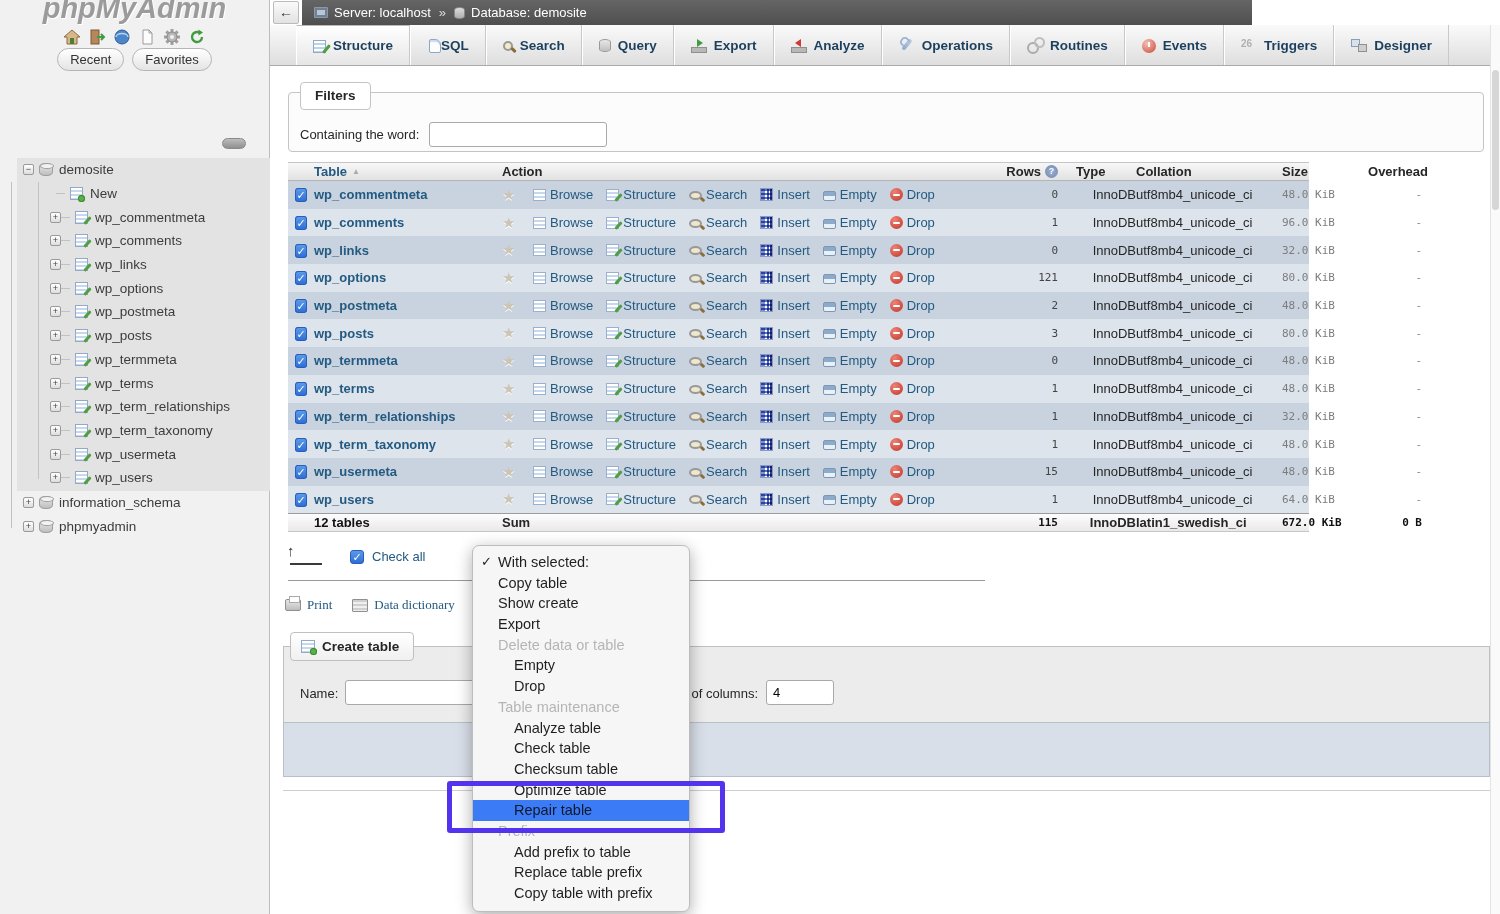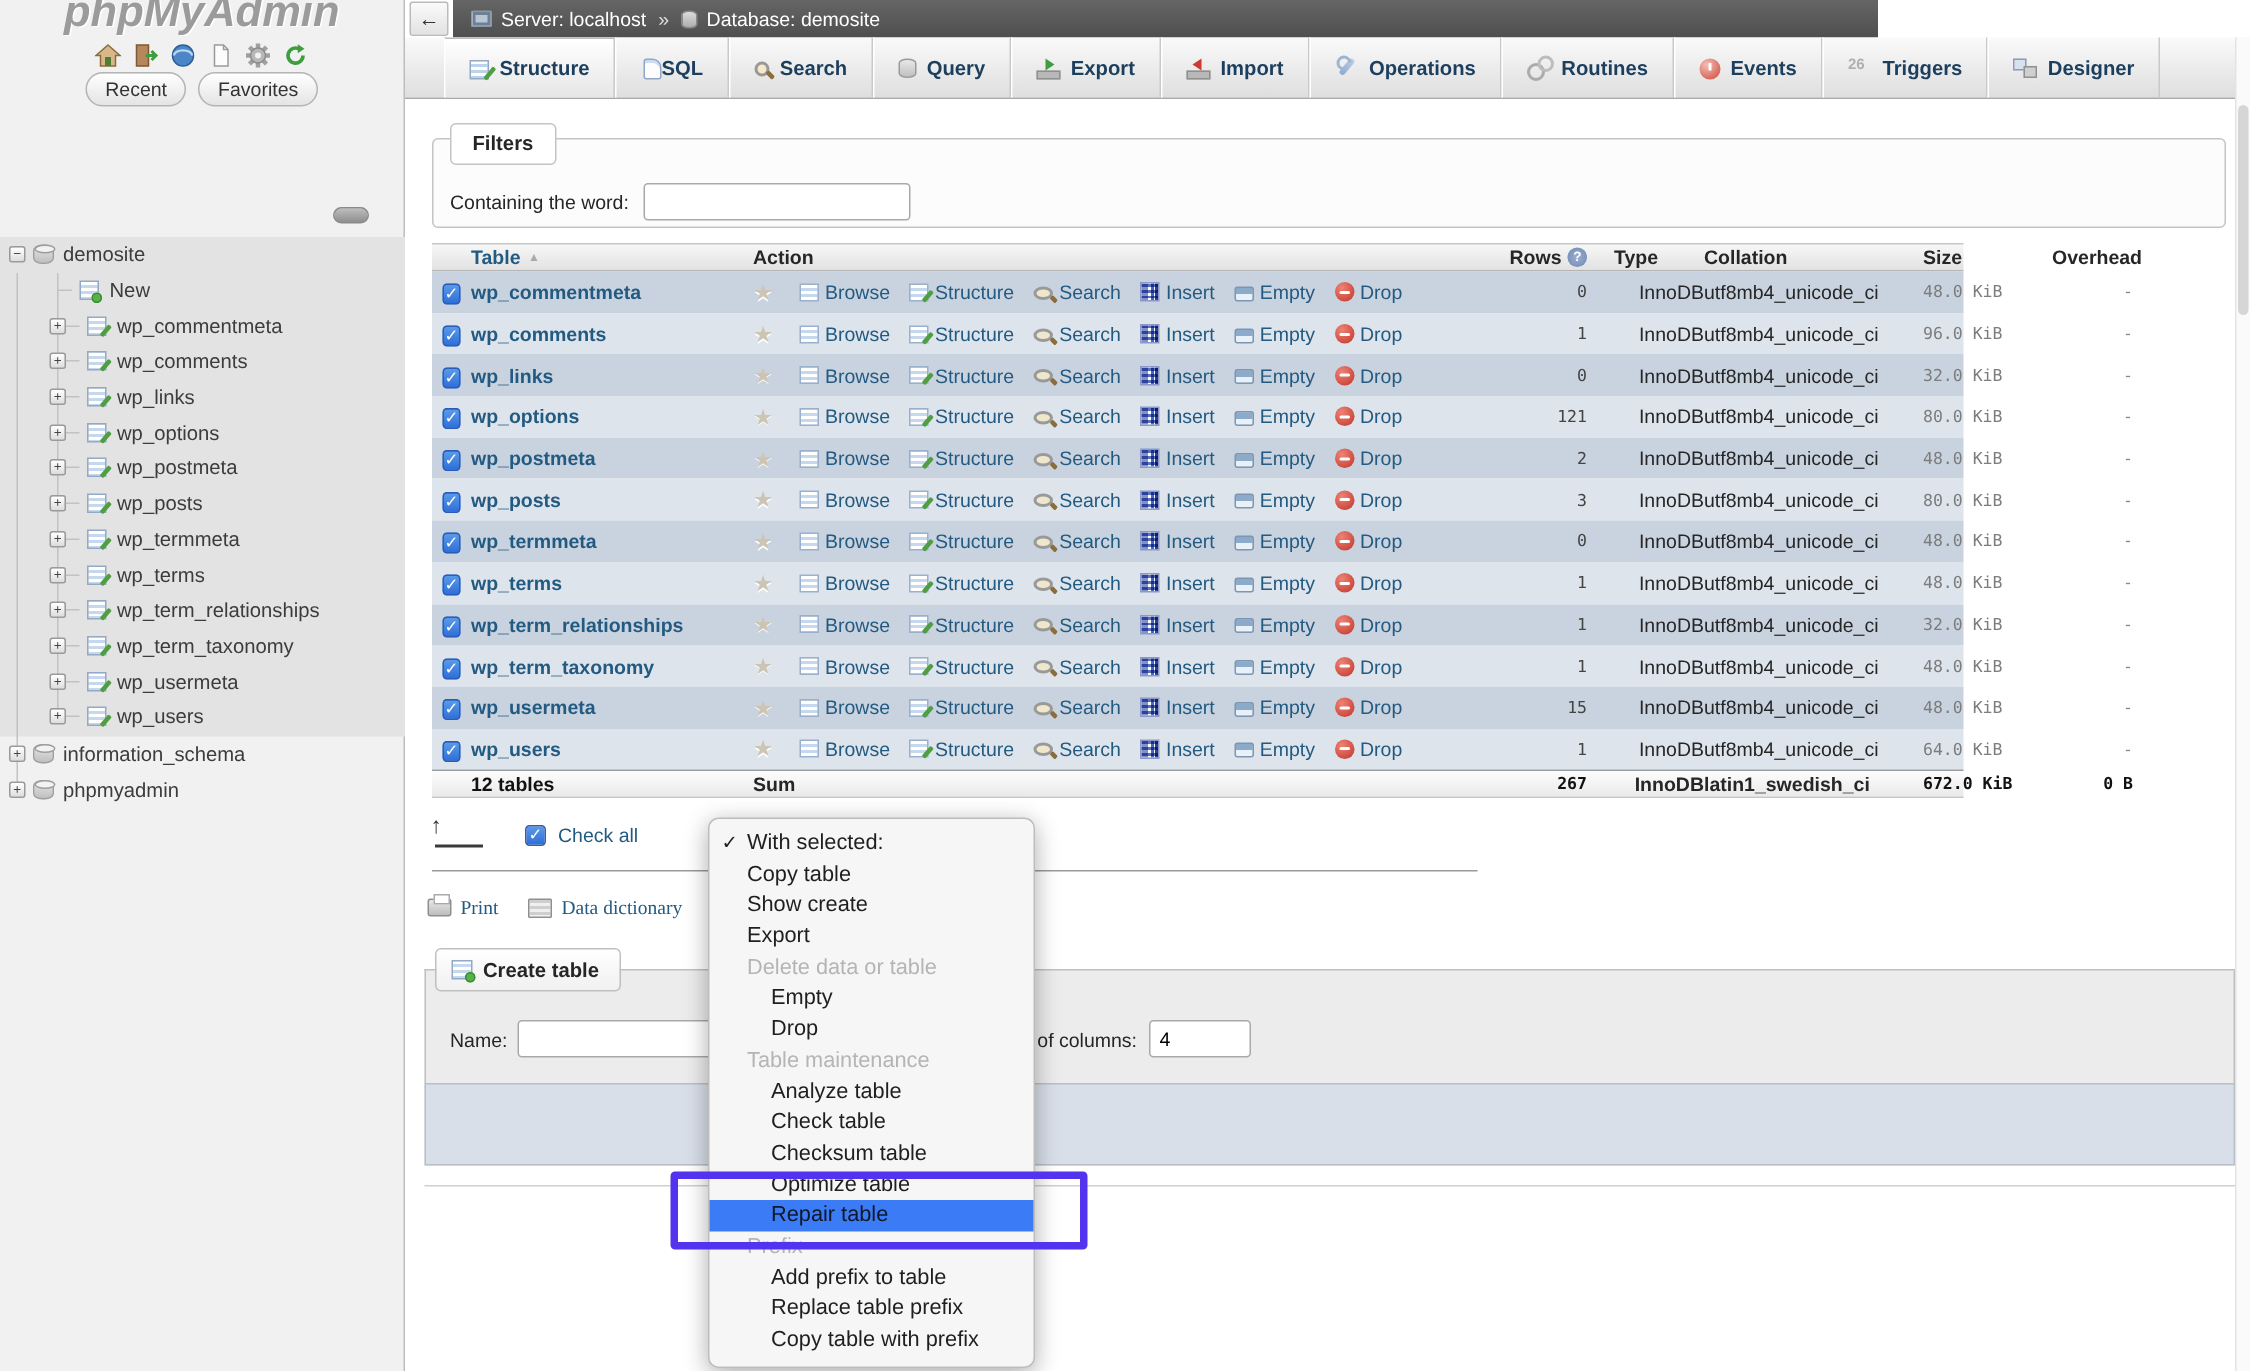--- a/index.html
+++ b/index.html
@@ -15,21 +15,21 @@
   .logo-sub { margin-top:-8px; text-align:center; font-size:29px; font-weight:bold;
     font-style:italic; color:#9b9b9b; text-shadow:1px 1px 0 #fff; }
   .side-icons { margin-top:3px; display:flex; justify-content:center; gap:7px; height:20px; }
   .side-icons svg { display:block; }
   .side-btns { margin-top:0; display:flex; justify-content:center; gap:8px; }
   .pill-btn { font-size:13px; padding:3px 12px; border:1px solid #b5b5b5; border-radius:13px;
     background:linear-gradient(#ffffff,#e4e4e4); color:#333; cursor:pointer; }
   .mini-pill { position:absolute; left:222px; top:138px; width:24px; height:11px;
     border-radius:6px; background:linear-gradient(#bdbdbd,#8f8f8f); border:1px solid #8a8a8a; }
 
-  #tree { position:absolute; left:0; top:158px; width:270px; }
+  #tree { position:absolute; left:0; top:158px; width:270px;padding-left:17px; }
   #demosite-block { background:#e3e3e3; padding-bottom:1px; }
   .guide { position:absolute; width:1px; background:#c2c2c2; }
   .trow { position:relative; height:23.7px; display:flex; align-items:center;
     font-size:13.5px; color:#3c3c3c; cursor:pointer; white-space:nowrap; }
   .trow-db { padding-left:6px; }
   .trow-new { padding-left:39px; }
   .trow-table { padding-left:33px; }
   .trow-otherdb { padding-left:6px; }
   .expander { width:11px; height:11px; border:1px solid #9a9a9a; border-radius:2px;
     background:linear-gradient(#fff,#ddd); font-size:9px; line-height:9px; text-align:center;
@@ -424,21 +424,21 @@
     <div class="tab">
       <span class="ti ti-query"></span>
       <span class="tab-label">Query</span>
     </div>
     <div class="tab">
       <span class="ti ti-export"></span>
       <span class="tab-label">Export</span>
     </div>
     <div class="tab">
       <span class="ti ti-import"></span>
-      <span class="tab-label">Import</span>
+      <span class="tab-label">Analyze</span>
     </div>
     <div class="tab">
       <span class="ti ti-operations"></span>
       <span class="tab-label">Operations</span>
     </div>
     <div class="tab">
       <span class="ti ti-routines"></span>
       <span class="tab-label">Routines</span>
     </div>
     <div class="tab">
@@ -910,21 +910,21 @@
         <span class="cell-type">InnoDB</span>
         <span class="cell-collation">utf8mb4_unicode_ci</span>
         <span class="cell-size">64.0 KiB</span>
         <span class="cell-overhead">-</span>
       </div>
     </div>
 
   <div id="sum-row" class="grid">
     <span class="cell-name" style="color:#111">12 tables</span>
     <span class="th-action">Sum</span>
-    <span class="cell-rows">267</span>
+    <span class="cell-rows">115</span>
     <span class="cell-type">InnoDB</span>
     <span class="cell-collation">latin1_swedish_ci</span>
     <span class="cell-size">672.0 KiB</span>
     <span class="cell-overhead">0 B</span>
   </div>
 </div>
 
 <div id="bulk-row" class="abs">
   <span class="bulk-arrow"></span>
   <span id="check-all-wrap">

